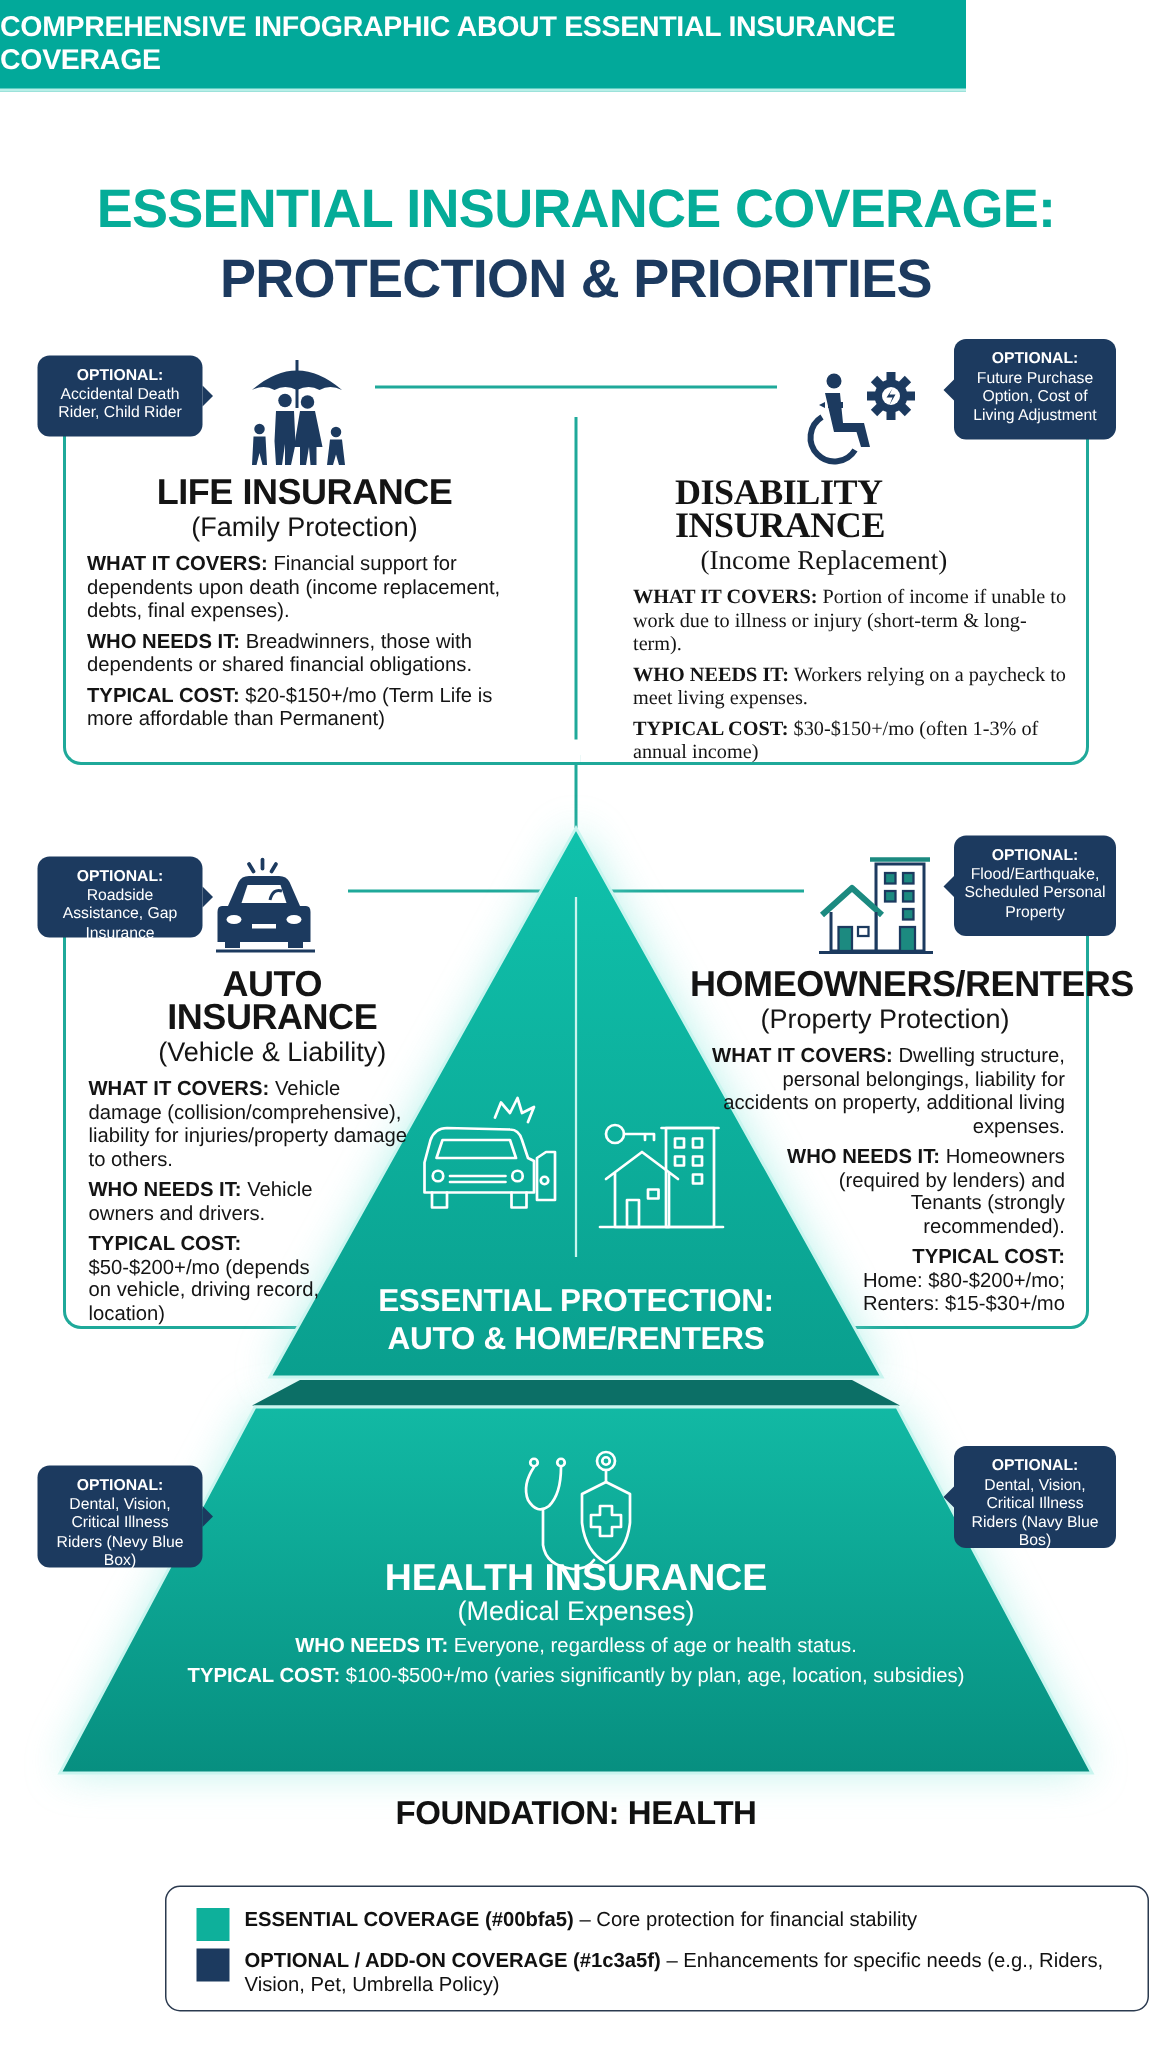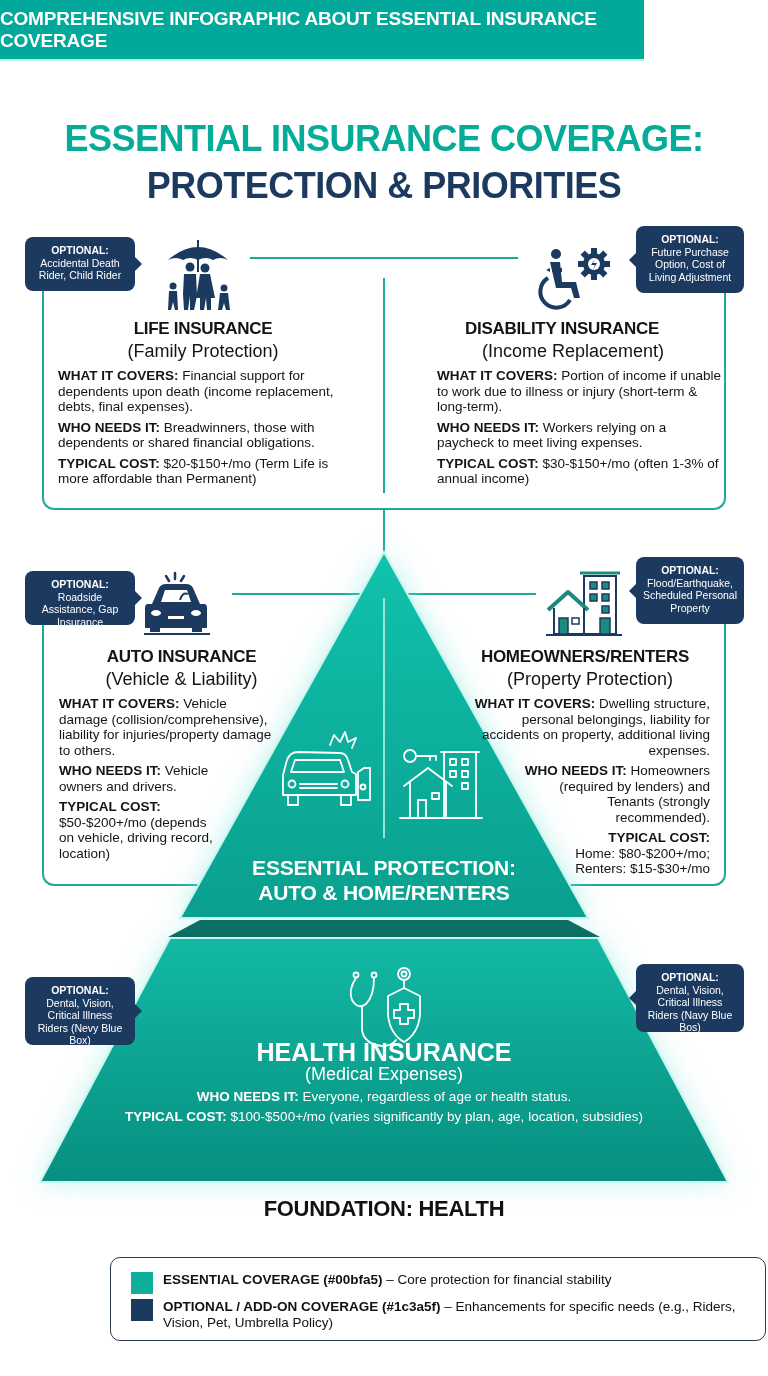--- a/index.html
+++ b/index.html
@@ -20,21 +20,21 @@
     position: absolute; left: 0; top: 165px; width: 768px; text-align: center;
     font-size: 36px; font-weight: 700; color: #1c3a5f; letter-spacing: -0.5px;
   }
 
   
   .line { position: absolute; background: #1fa99a; }
   .frame { position: absolute; border: 2px solid #1fa99a; border-radius: 12px; }
 
   
   .card { position: absolute; font-size: 13.5px; line-height: 15.5px; color: #141414; }
-  .card .ctitle { font-weight: 700; font-size: 17px; text-align: center; letter-spacing: -0.3px; line-height: 22px; }
+  .card .ctitle { font-weight: 700; font-size: 24px; text-align: center; letter-spacing: -0.3px; line-height: 22px; }
   .card .csub { font-size: 18px; text-align: center; line-height: 22px; margin-bottom: 6px; }
   .card p { margin-bottom: 5px; }
   .card b { font-weight: 700; }
   .card.right-align p { text-align: right; }
 
   
   .callout {
     position: absolute; background: #1c3a5f; color: #fff; border-radius: 8px;
     font-size: 10.5px; line-height: 12.5px; text-align: center; padding: 7px 6px;
   }
@@ -215,21 +215,21 @@
         <rect x="10" y="-3" width="6" height="6"></rect>
       <rect x="-3" y="-16" width="6" height="6" transform="rotate(45)"></rect>
         <rect x="-3" y="10" width="6" height="6" transform="rotate(45)"></rect>
       <rect x="-16" y="-3" width="6" height="6" transform="rotate(45)"></rect>
         <rect x="10" y="-3" width="6" height="6" transform="rotate(45)"></rect>
     </g>
     <circle r="6" fill="#ffffff"></circle>
     <path d="M1,-5 L-3,1 L1,1 L-1,6 L3,-1 L-1,-1 Z" fill="#1c3a5f"></path>
   </g>
 </svg>
-<div class="card" style="left:437px; top:318px; width:290px;">
+<div class="card" style="left:422px; top:318px; width:290px;font-family:Liberation Serif, serif;">
   <div class="ctitle" style="text-align:left; padding-left:28px;">DISABILITY INSURANCE</div>
   <div class="csub" style="text-align:left; padding-left:45px;">(Income Replacement)</div>
   <p><b>WHAT IT COVERS:</b><span> Portion of income if unable to work due to illness or injury (short-term &amp; long-term).</span></p>
   <p><b>WHO NEEDS IT:</b><span> Workers relying on a paycheck to meet living expenses.</span></p>
   <p><b>TYPICAL COST:</b><span> $30-$150+/mo (often 1-3% of annual income)</span></p>
 </div>
 
 <div class="callout" style="left:25px; top:571px; width:110px; height:54px;">
   <span class="ch">OPTIONAL:</span>
   <span>Roadside Assistance, Gap Insurance</span>

